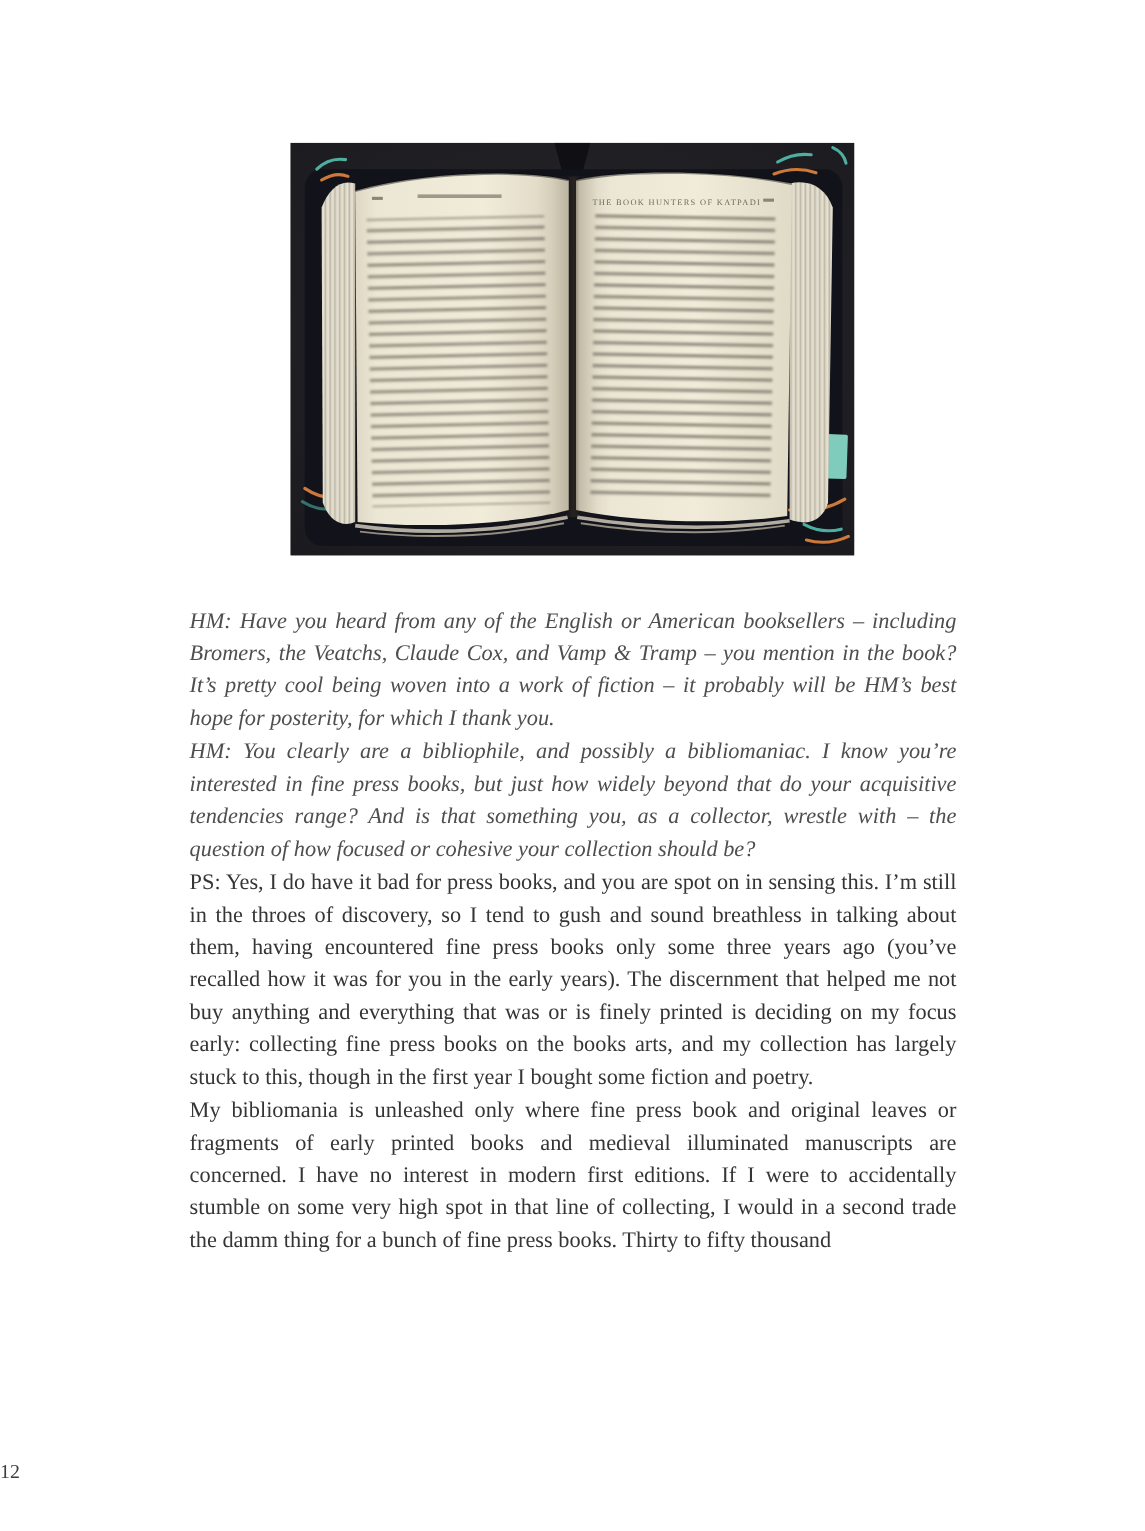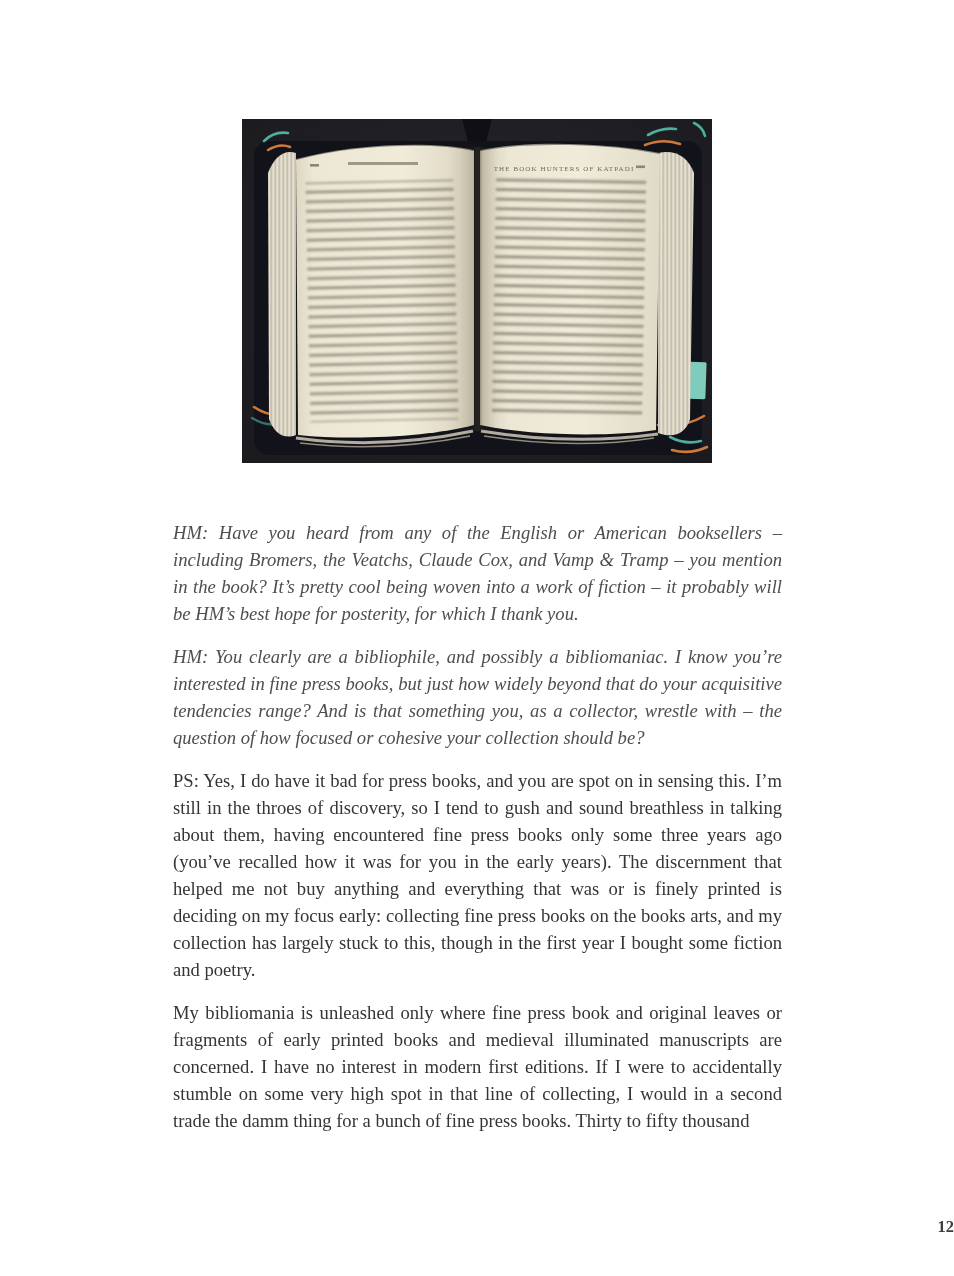--- a/index.html
+++ b/index.html
@@ -9,25 +9,25 @@
   }
   .photo {
     position:absolute; left:242px; top:119px; width:470px; height:344px; margin:0;
   }
   .photo svg { display:block; width:100%; height:100%; }
   .text-block {
     position:absolute; left:157px; top:503px; width:641px;
     font-size:18.6px; line-height:27px; color:#353535;
     text-align:justify; text-justify:inter-word;
   }
-  .text-block p { margin:16px; padding:0; }
+  .text-block p { margin:1px; padding:0; }
   .text-block p.hm { font-style:italic; color:#4e4e4e; }
   .folio {
     position:absolute; top:1217px; left:0; width:100%;
-    text-align:right; font-size:16.5px; color:#3e3e3e;font-weight:bold;
+    text-align:left; font-size:16.5px; color:#3e3e3e;
   }
 </style>
 </head>
 <body>
 
 <div class="page">
 
   <figure class="photo">
     <svg viewBox="0 0 470 344" xmlns="http://www.w3.org/2000/svg">
       <defs>

